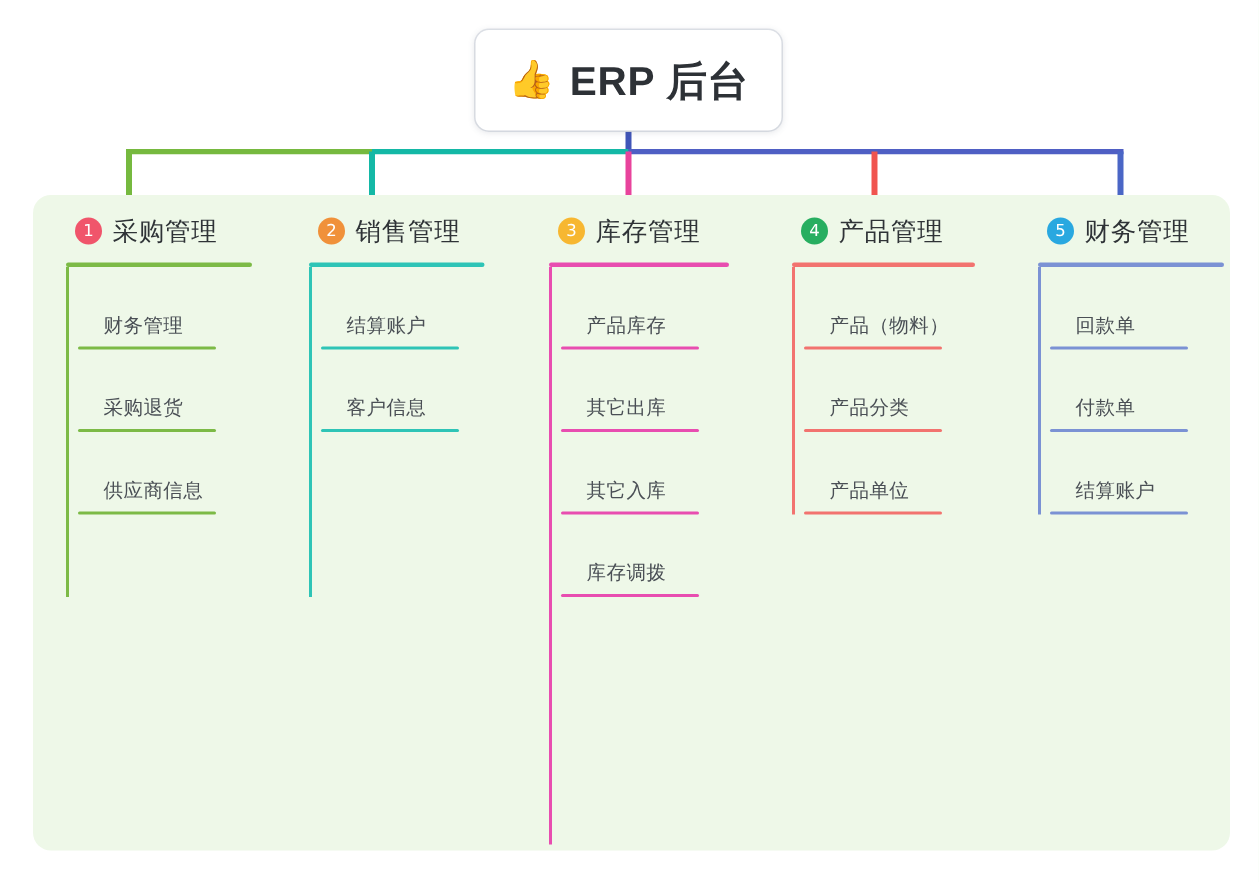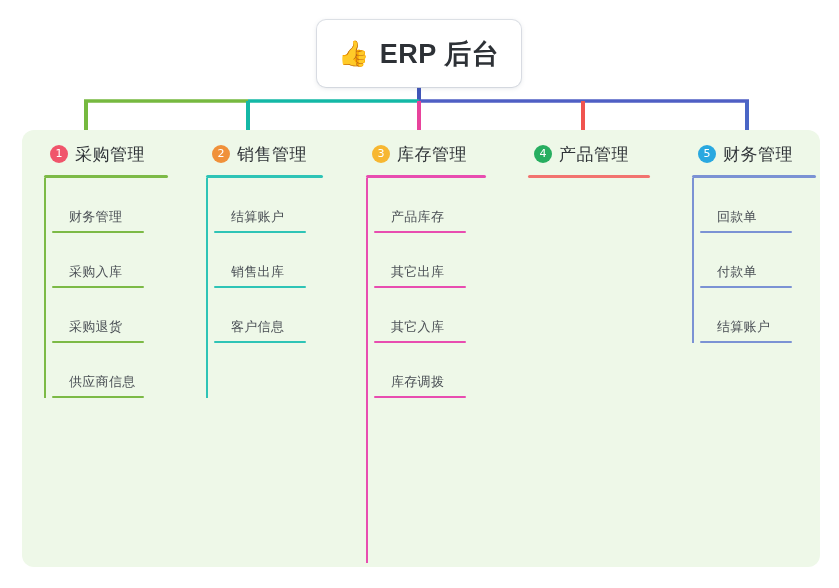--- a/index.html
+++ b/index.html
@@ -196,24 +196,20 @@
           <span class="branch-label">采购管理</span>
           <div class="branch-rule" style="background: rgb(124, 186, 70); width: 124px;"></div>
         </div>
         <div class="leaves">
           <div class="leaf-spine" style="background: rgb(124, 186, 70); height: 220px;"></div>
           <div class="leaf">
             <span class="leaf-text">财务管理</span>
             <div class="leaf-rule" style="background: rgb(124, 186, 70);"></div>
           </div>
           <div class="leaf">
-            <span class="leaf-text">采购入库</span>
-            <div class="leaf-rule" style="background: rgb(124, 186, 70);"></div>
-          </div>
-          <div class="leaf">
             <span class="leaf-text">采购退货</span>
             <div class="leaf-rule" style="background: rgb(124, 186, 70);"></div>
           </div>
           <div class="leaf">
             <span class="leaf-text">供应商信息</span>
             <div class="leaf-rule" style="background: rgb(124, 186, 70);"></div>
           </div>
         </div>
       </div>
       <div class="column col-1">
@@ -222,24 +218,20 @@
           <span class="branch-label">销售管理</span>
           <div class="branch-rule" style="background: rgb(46, 196, 182); width: 117px;"></div>
         </div>
         <div class="leaves">
           <div class="leaf-spine" style="background: rgb(46, 196, 182); height: 220px;"></div>
           <div class="leaf">
             <span class="leaf-text">结算账户</span>
             <div class="leaf-rule" style="background: rgb(46, 196, 182);"></div>
           </div>
           <div class="leaf">
-            <span class="leaf-text">销售出库</span>
-            <div class="leaf-rule" style="background: rgb(46, 196, 182);"></div>
-          </div>
-          <div class="leaf">
             <span class="leaf-text">客户信息</span>
             <div class="leaf-rule" style="background: rgb(46, 196, 182);"></div>
           </div>
         </div>
       </div>
       <div class="column col-2">
         <div class="branch-head">
           <span class="badge" style="background: rgb(247, 183, 49);">3</span>
           <span class="branch-label">库存管理</span>
           <div class="branch-rule" style="background: rgb(232, 77, 176); width: 120px;"></div>
@@ -263,20 +255,35 @@
             <div class="leaf-rule" style="background: rgb(232, 77, 176);"></div>
           </div>
         </div>
       </div>
       <div class="column col-3">
         <div class="branch-head">
           <span class="badge" style="background: rgb(39, 174, 96);">4</span>
           <span class="branch-label">产品管理</span>
           <div class="branch-rule" style="background: rgb(242, 115, 111); width: 122px;"></div>
         </div>
+        <div class="leaves">
+          <div class="leaf-spine" style="background: rgb(242, 115, 111); height: 165px;"></div>
+          <div class="leaf">
+            <span class="leaf-text">产品（物料）</span>
+            <div class="leaf-rule" style="background: rgb(242, 115, 111);"></div>
+          </div>
+          <div class="leaf">
+            <span class="leaf-text">产品分类</span>
+            <div class="leaf-rule" style="background: rgb(242, 115, 111);"></div>
+          </div>
+          <div class="leaf">
+            <span class="leaf-text">产品单位</span>
+            <div class="leaf-rule" style="background: rgb(242, 115, 111);"></div>
+          </div>
+        </div>
       </div>
       <div class="column col-4">
         <div class="branch-head">
           <span class="badge" style="background: rgb(41, 168, 224);">5</span>
           <span class="branch-label">财务管理</span>
           <div class="branch-rule" style="background: rgb(123, 146, 212); width: 124px;"></div>
         </div>
         <div class="leaves">
           <div class="leaf-spine" style="background: rgb(123, 146, 212); height: 165px;"></div>
           <div class="leaf">

